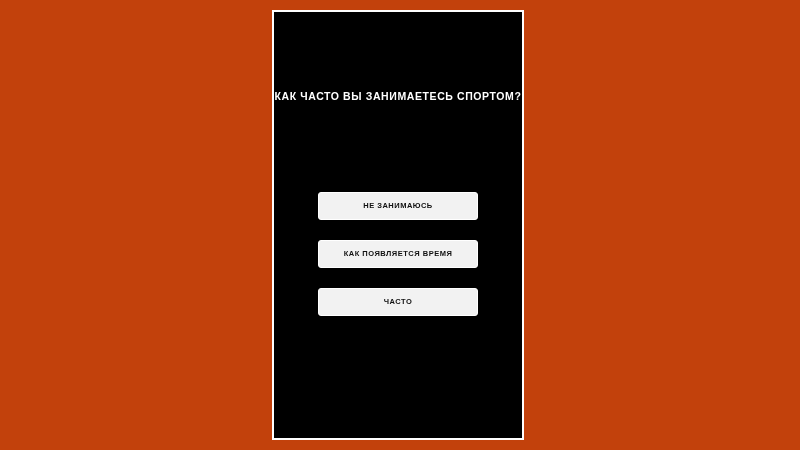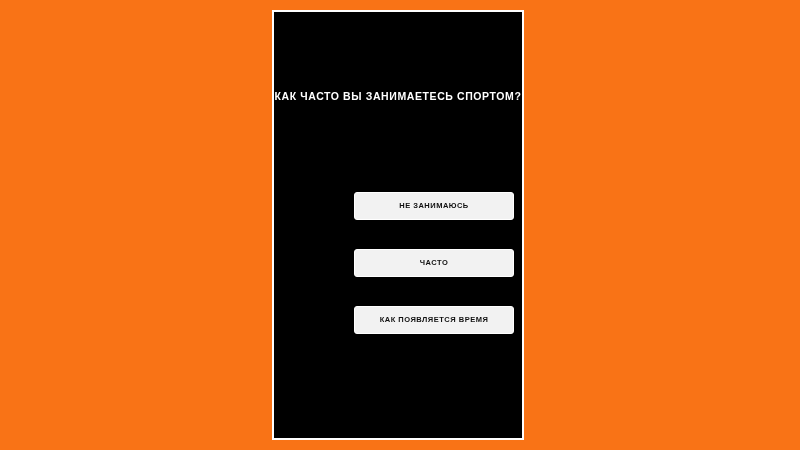--- a/index.html
+++ b/index.html
@@ -10,21 +10,21 @@
   body {
     width: 800px;
     height: 450px;
     overflow: hidden;
     font-family: "Liberation Sans", sans-serif;
   }
   .screen {
     position: relative;
     width: 800px;
     height: 450px;
-    background: #f97316;
+    background: #c2410c;
   }
   .phone-frame {
     position: absolute;
     left: 272px;
     top: 10px;
     width: 252px;
     height: 430px;
     border: 2px solid #ffffff;
     background: #000000;
     box-sizing: border-box;
@@ -42,22 +42,21 @@
     text-transform: uppercase;
   }
   .answers {
     position: absolute;
     left: 0;
     top: 180px;
     width: 100%;
     display: flex;
     flex-direction: column;
     align-items: center;
-    gap: 29px;
-    padding-left: 36px;
+    gap: 20px;
   }
   .answer-btn {
     width: 160px;
     height: 28px;
     background: #f2f2f2;
     border: 1px solid #ffffff;
     border-radius: 3px;
     color: #111111;
     font-size: 7.5px;
     font-weight: bold;
@@ -76,18 +75,18 @@
 </head>
 <body>
 
 <div class="screen">
   <div class="phone-frame">
 
     <div class="question">КАК ЧАСТО ВЫ ЗАНИМАЕТЕСЬ СПОРТОМ?</div>
 
     <div class="answers">
       <div class="answer-btn">НЕ ЗАНИМАЮСЬ</div>
+      <div class="answer-btn">КАК ПОЯВЛЯЕТСЯ ВРЕМЯ</div>
       <div class="answer-btn">ЧАСТО</div>
-      <div class="answer-btn">КАК ПОЯВЛЯЕТСЯ ВРЕМЯ</div>
     </div>
 
   </div>
 </div>
 
 </body></html>

